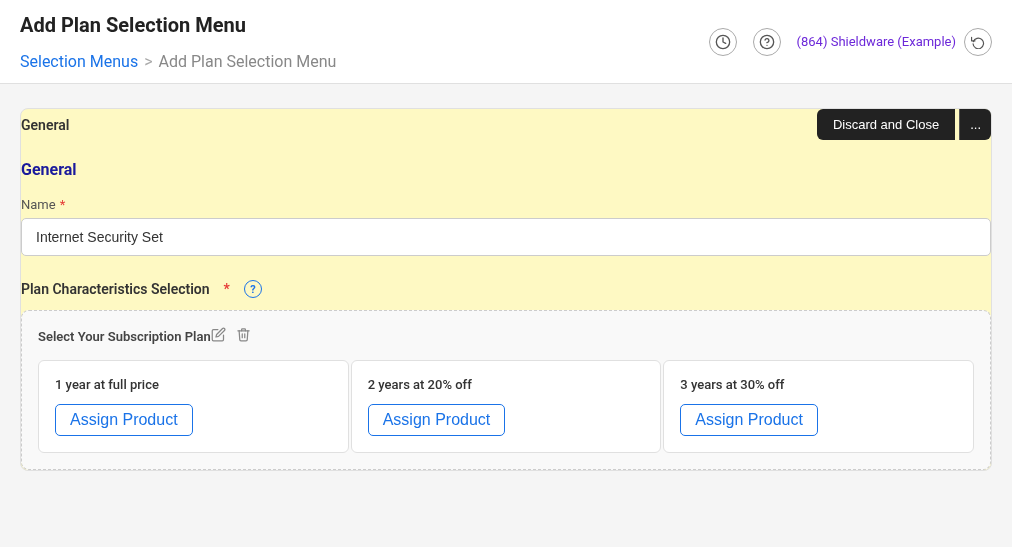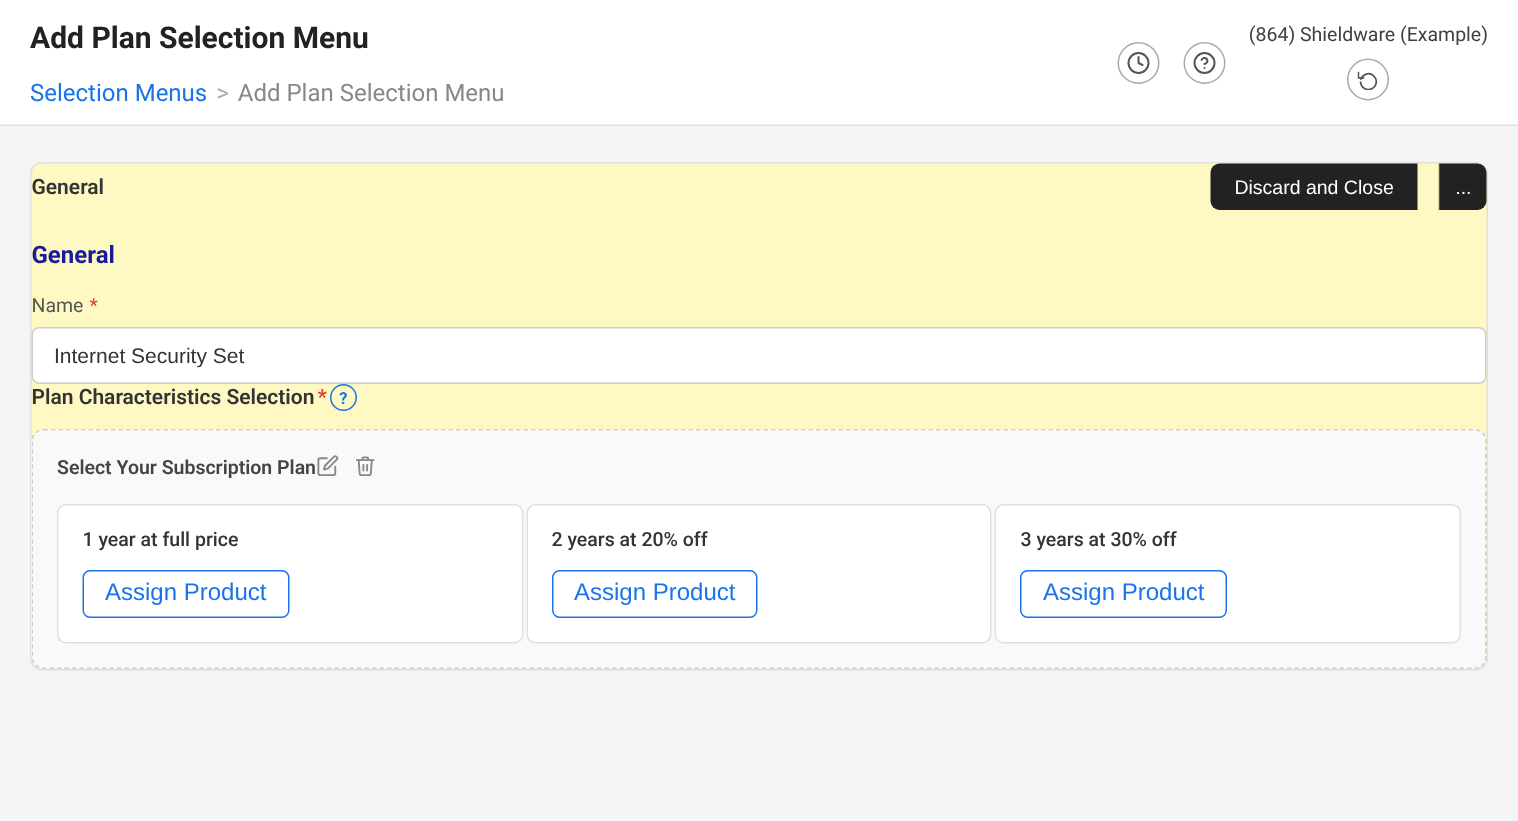--- a/index.html
+++ b/index.html
@@ -56,23 +56,22 @@
       justify-content: center;
       cursor: pointer;
       color: #555;
       font-size: 15px;
     }
     .company-info {
       display: flex;
       align-items: center;
       gap: 8px;
       font-size: 13px;
-      color: #404040;
-      cursor: pointer;
-      flex-direction: column;
+      color: #6d28d9;
+      cursor: pointer;
     }
     .company-icon {
       width: 28px;
       height: 28px;
       border-radius: 50%;
       border: 1.5px solid #aaa;
       display: flex;
       align-items: center;
       justify-content: center;
       color: #555;
@@ -99,21 +98,21 @@
       margin-bottom: 20px;
     }
     .card-header-title {
       font-size: 14px;
       font-weight: 600;
       color: #333;
     }
     .card-actions {
       display: flex;
       align-items: center;
-      gap: 14px;
+      gap: 4px;
     }
     .btn-discard {
       background: #222;
       color: #fff;
       border: none;
       padding: 8px 16px;
       border-radius: 6px 0 0 6px;
       font-size: 13px;
       font-weight: 500;
       cursor: pointer;
@@ -153,24 +152,25 @@
       padding: 10px 14px;
       font-size: 14px;
       color: #333;
       outline: none;
     }
 
     .plan-section-label {
       font-size: 14px;
       font-weight: 600;
       color: #333;
+      margin-top: 24px;
       margin-bottom: 12px;
       display: flex;
       align-items: center;
-      gap: 2px;
+      gap: 14px;
     }
     .help-icon {
       width: 18px;
       height: 18px;
       border-radius: 50%;
       border: 1.5px solid #1a73e8;
       color: #1a73e8;
       display: flex;
       align-items: center;
       justify-content: center;

